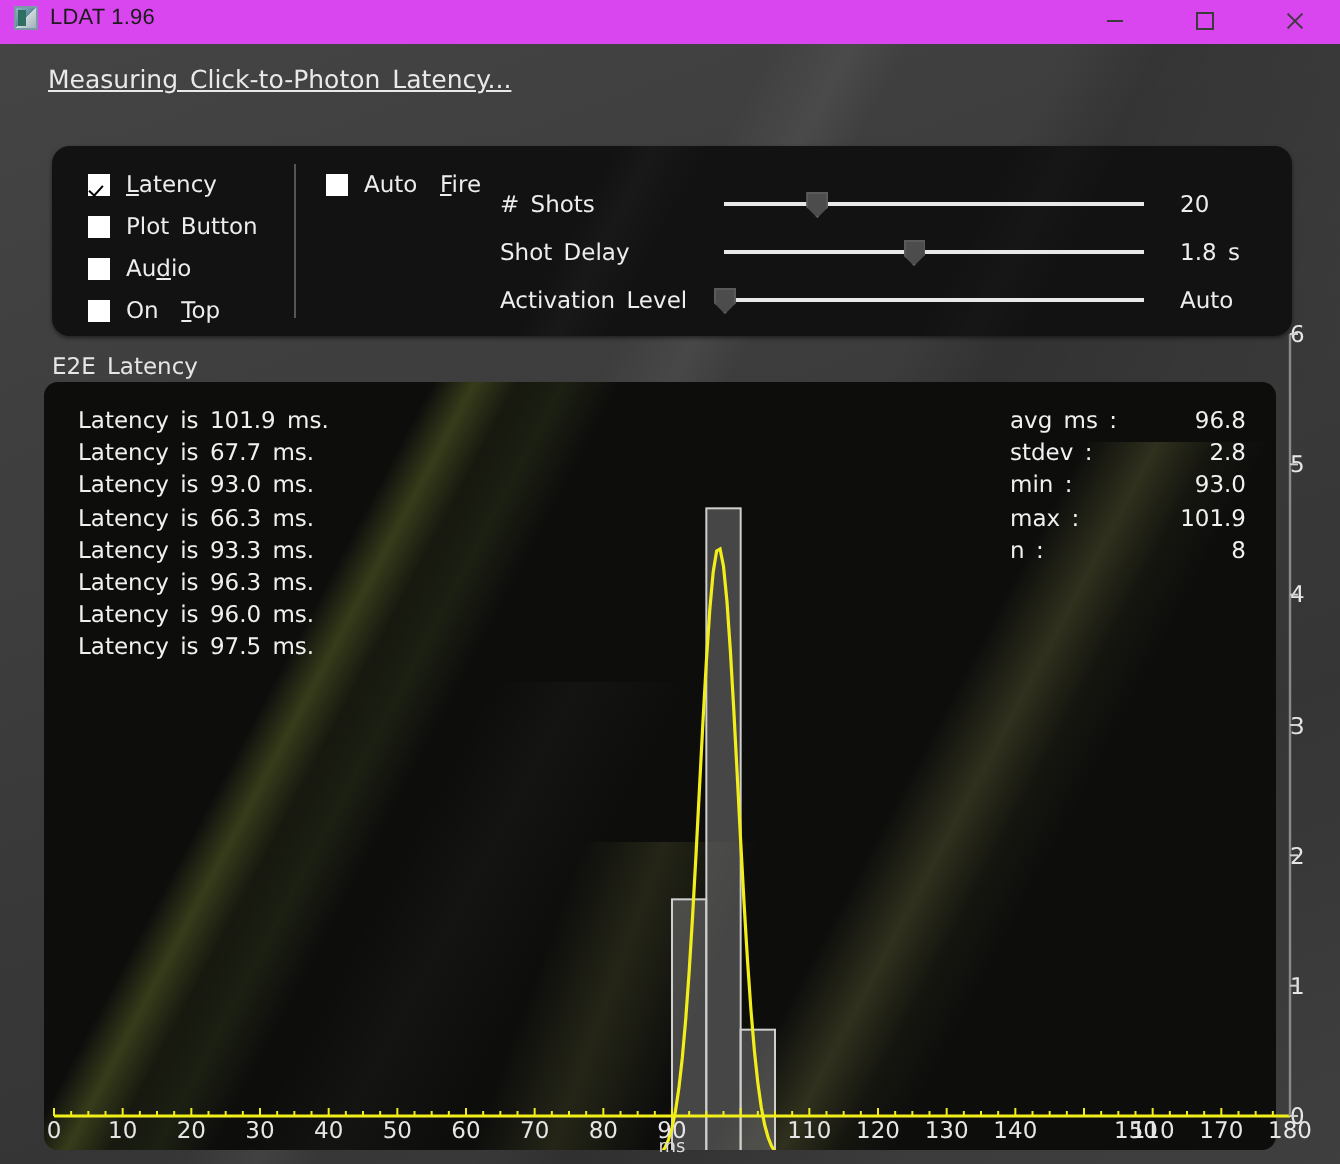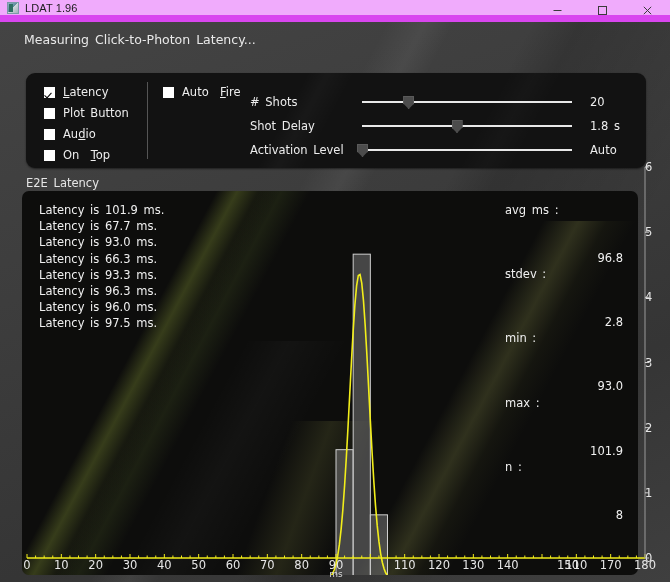--- a/index.html
+++ b/index.html
@@ -6,22 +6,22 @@
   html, body {
     width: 670px; height: 582px;
     font-family: "DejaVu Sans", sans-serif;
     overflow: hidden;
     background: #3a3a3a;
   }
 
   
   #titlebar {
     position: absolute; left: 0; top: 0; width: 670px; height: 22px;
-    background: #f0abfc;
-    border-bottom: 7px solid #d946ef;
+    background: #d946ef;
+    border-bottom: 4px solid #d946ef;
     display: flex; align-items: center;
   }
   #tb-icon {
     width: 12px; height: 12px; margin-left: 7px; margin-right: 6px;
     background: linear-gradient(135deg,#8fb4c4 0%,#5f8a9c 50%,#cfd8dc 50%,#9fb0b8 100%);
     border: 1px solid #7b9aa8;
     position: relative;
   }
   #tb-icon:after {
     content: ""; position: absolute; left: 1px; top: 1px;
@@ -56,20 +56,21 @@
       linear-gradient(160deg, #444 0%, #3d3d3d 35%, #353535 70%, #3f3f3f 100%);
     pointer-events: none;
   }
 
   #headline {
     position: absolute; left: 24px; top: 10px;
     font-size: 12.5px; color: #e9e9e9;
     word-spacing: 2px;
     font-family: "DejaVu Sans", sans-serif;
     z-index: 3;
+    text-decoration: underline;
   }
 
   
   #controls {
     position: absolute; left: 26px; top: 51px;
     width: 620px; height: 95px;
     background: #121212;
     border-radius: 9px;
     z-index: 3;
     box-shadow: 0 1px 2px rgba(0,0,0,.5);
@@ -178,21 +179,21 @@
     font-family: "DejaVu Sans", sans-serif;
   }
   #readout div { word-spacing: 2px; }
 
   #stats {
     position: absolute; right: 15px; top: 11px; z-index: 4;
     font-size: 11.5px; color: #f0f0f0; line-height: 16.2px;
   }
   #stats .srow { display: flex; justify-content: flex-end; }
   #stats .sk { width: 72px; text-align: left; word-spacing: 2px; }
-  #stats .sv { width: 46px; text-align: right; margin-top: 48px; }
+  #stats .sv { width: 46px; text-align: right; }
 
   
   #hist { position: absolute; inset: 0; z-index: 3; }
 
   
   #xaxis-labels {
     position: absolute; left: 0; top: 558px; width: 670px; height: 16px;
     z-index: 4;
   }
   #xaxis-labels span {

